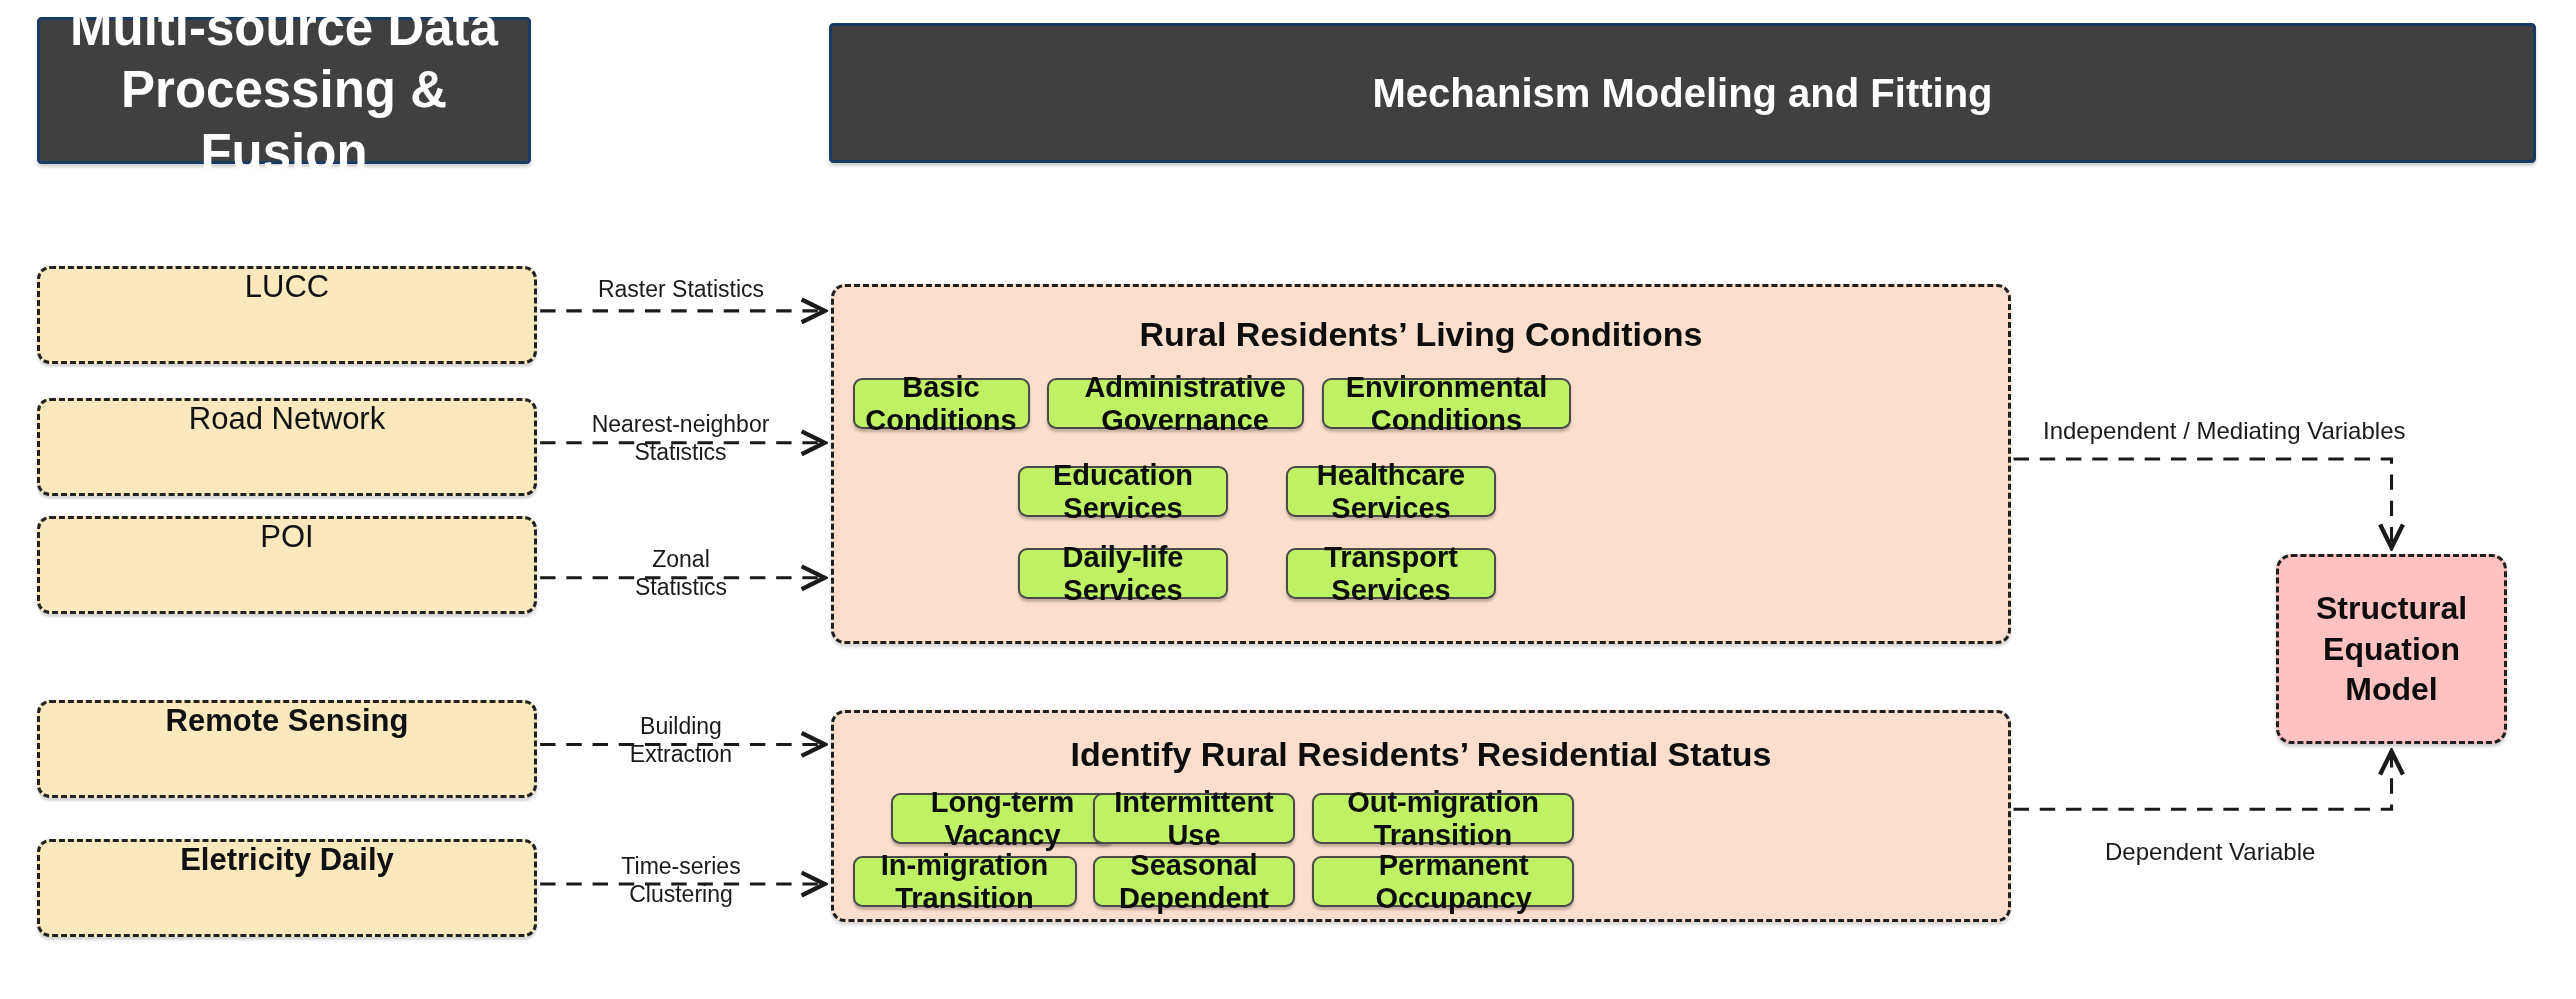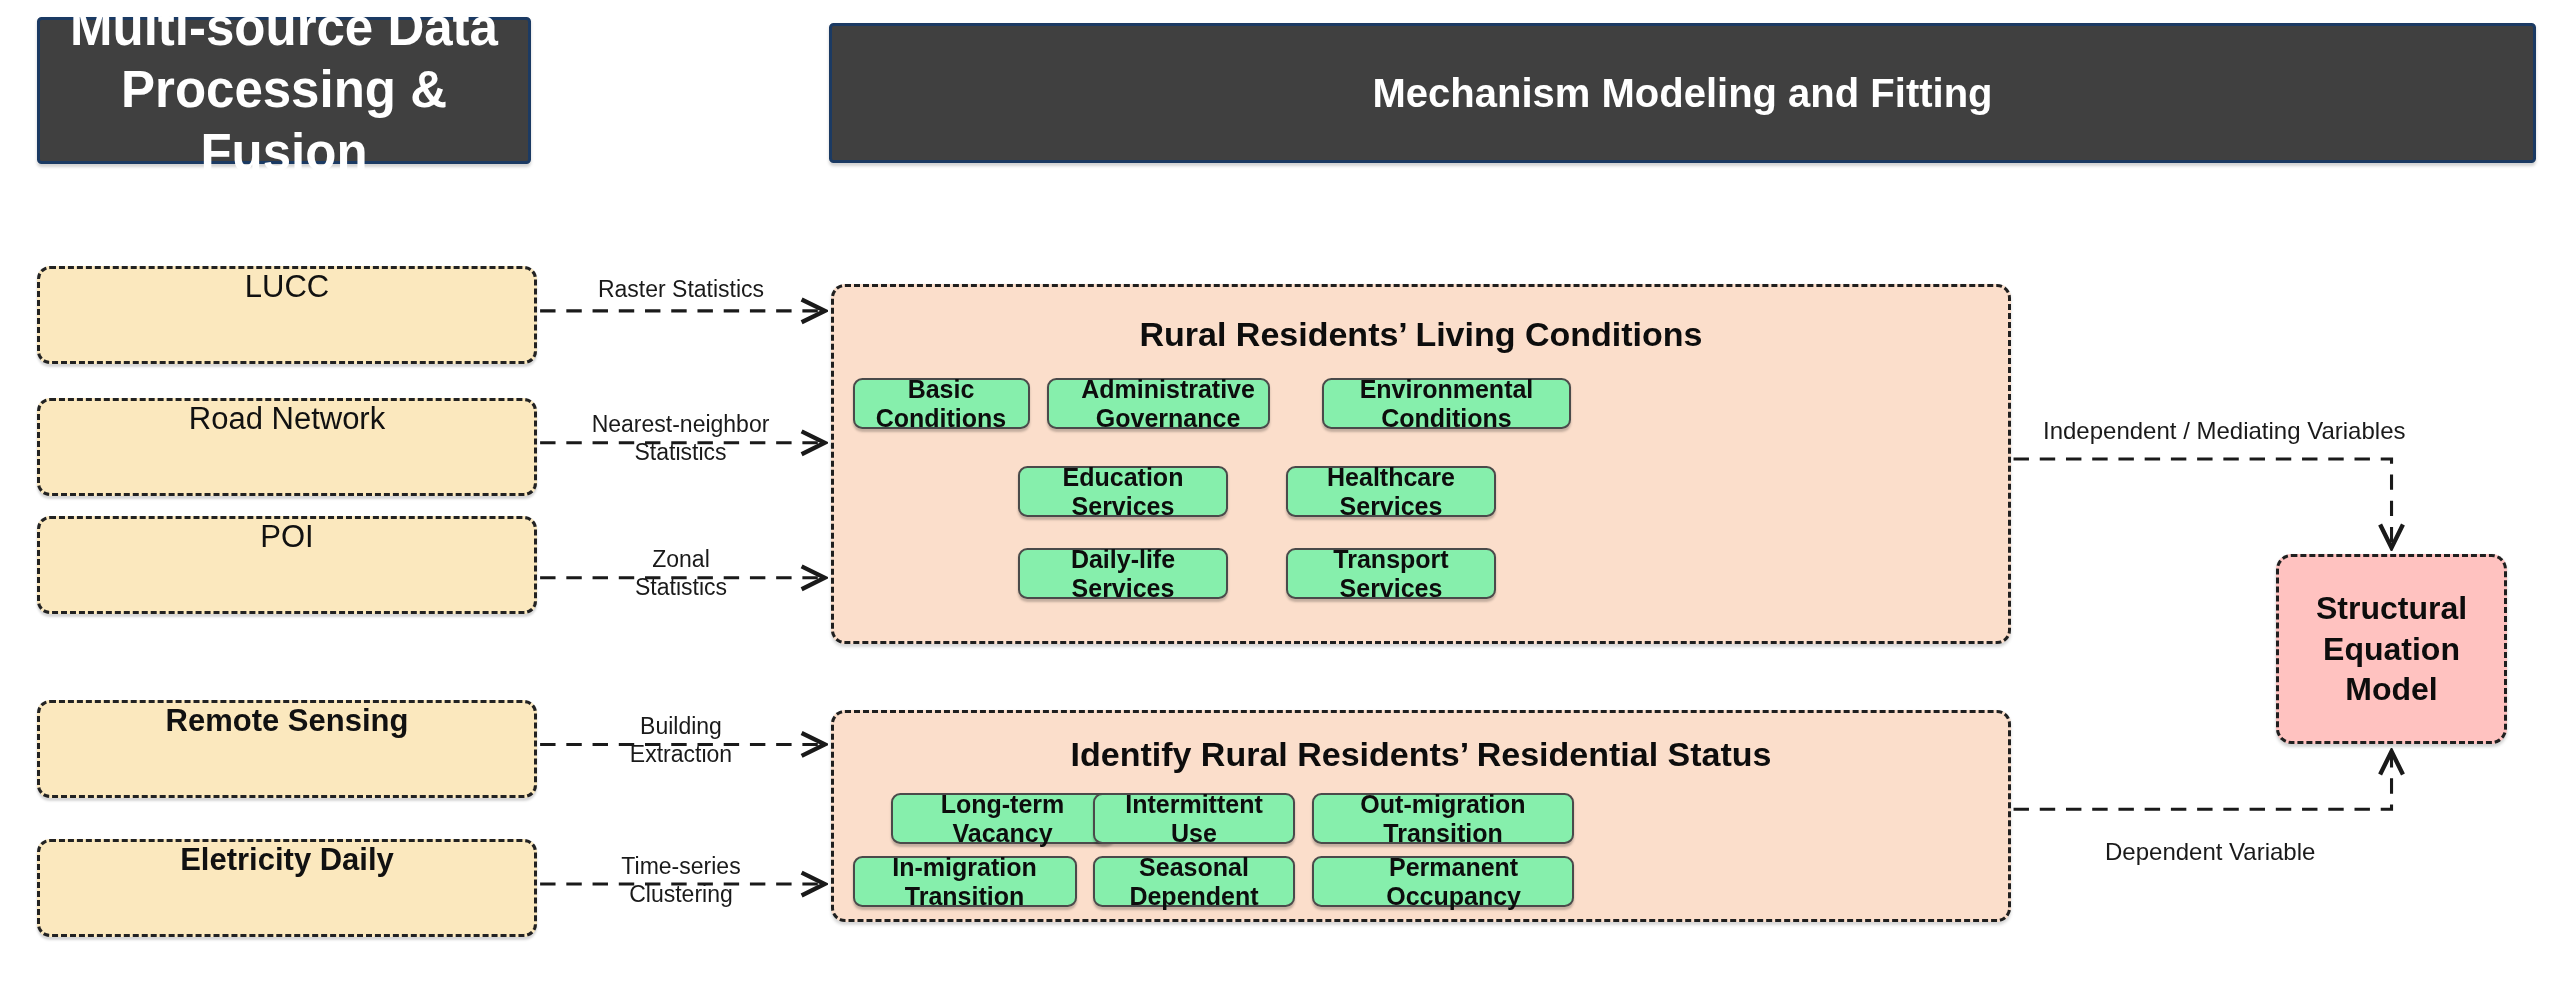--- a/index.html
+++ b/index.html
@@ -78,29 +78,29 @@
   }
   .panel-title {
     position: absolute;
     left: 0; right: 0;
     text-align: center;
     font-weight: bold;
     font-size: 34px;
     color: #0d0d0d;
   }
   .chip {
-    background: #86efac;
+    background: #bef264;
     border: 2.3px solid #4a4a4a;
     border-radius: 9.3px;
     display: flex;
     align-items: center;
     justify-content: center;
     text-align: center;
     font-weight: bold;
-    font-size: 25px;
+    font-size: 29px;
     color: #0d0d0d;
     box-shadow: 0 2.3px 2.3px rgba(0,0,0,0.22);
     height: 51px;
     padding: 0 10.8px;
   }
 
   
   #sem-box {
     left: 2276px; top: 554px; width: 231px; height: 190px;
     background: #ffc2c0;
@@ -209,21 +209,21 @@
 Extraction</div>
 
   <div class="abs conn-label" style="left:540px; top:852px; width:282px;">Time-series
 Clustering</div>
 
   <div class="abs panel" style="left:831px; top:284px; width:1180px; height:360px;">
 
     <div class="panel-title" style="top:28px;">Rural Residents’ Living Conditions</div>
 
     <div class="abs chip" style="left:18.5px; top:91px; width:177px;">Basic Conditions</div>
-    <div class="abs chip" style="left:213px; top:91px; width:223px;padding-left:30px;">Administrative Governance</div>
+    <div class="abs chip" style="left:213px; top:91px; width:257px;padding-left:30px;">Administrative Governance</div>
     <div class="abs chip" style="left:488px; top:91px; width:249px;">Environmental Conditions</div>
 
     <div class="abs chip" style="left:184px; top:179px; width:210px;">Education Services</div>
     <div class="abs chip" style="left:452px; top:179px; width:210px;">Healthcare Services</div>
 
     <div class="abs chip" style="left:184px; top:261px; width:210px;">Daily-life Services</div>
     <div class="abs chip" style="left:452px; top:261px; width:210px;">Transport Services</div>
   </div>
 
   <div class="abs panel" style="left:831px; top:710px; width:1180px; height:212px;">

